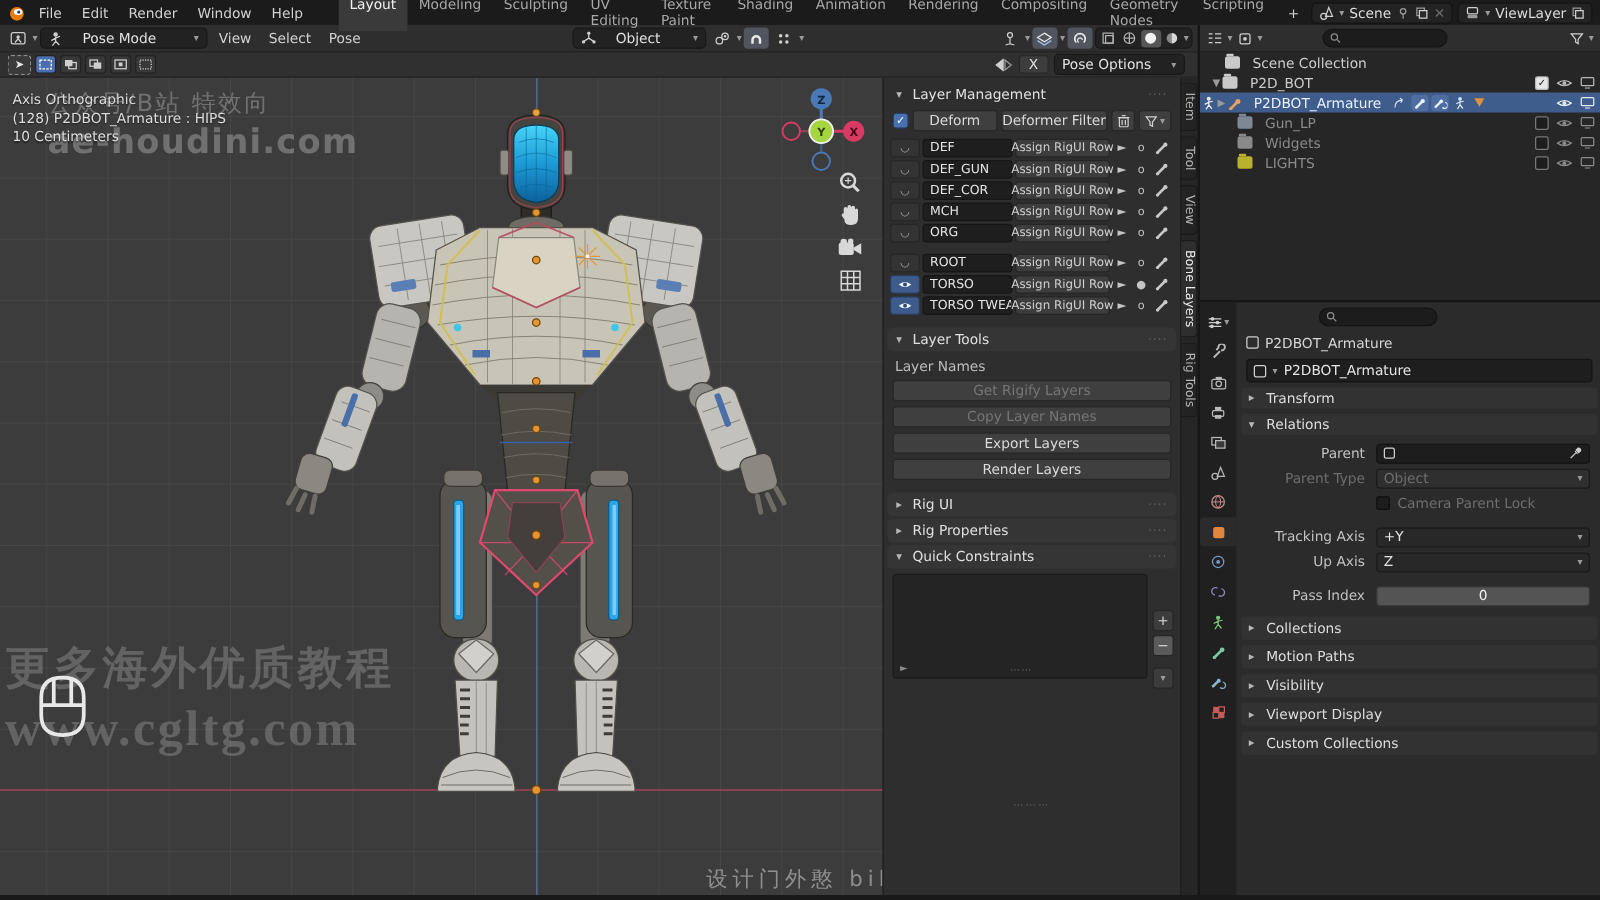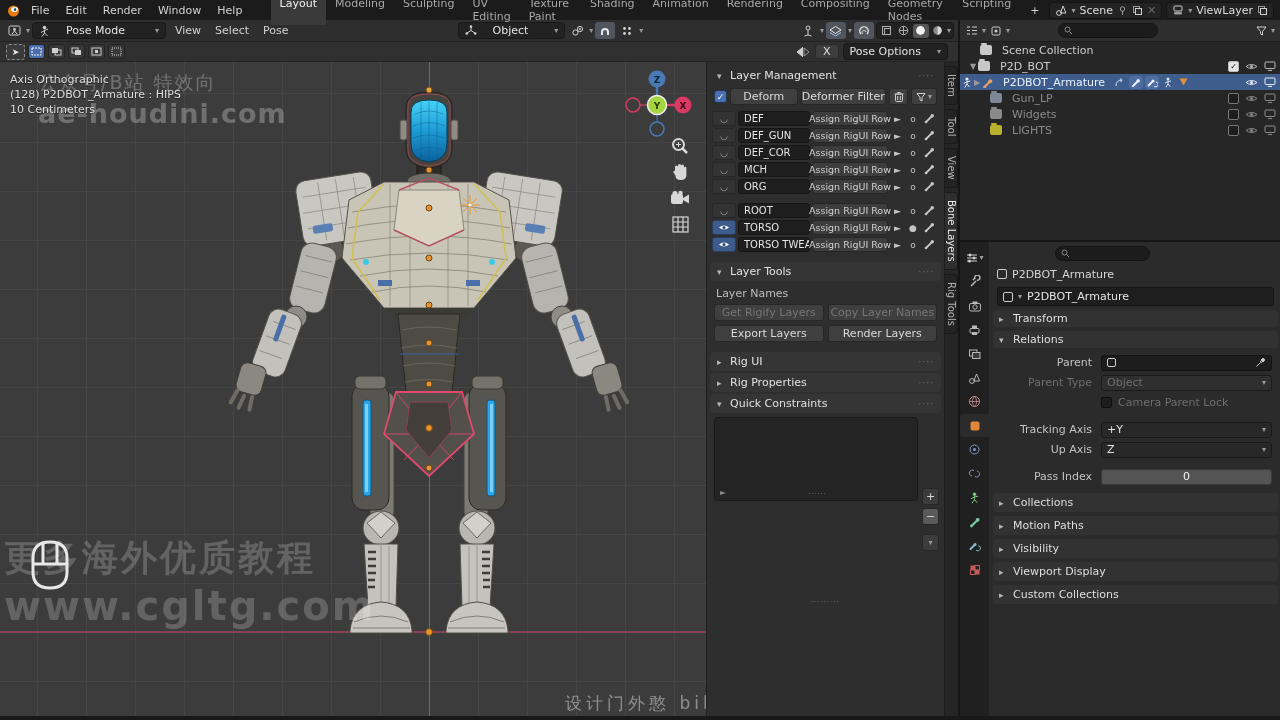--- a/index.html
+++ b/index.html
@@ -45,21 +45,21 @@
     display:flex; align-items:center; color:#e0e0e0; }
 
   
   #viewport { position:absolute; left:0; top:62px; width:958px; height:654px; background:#3c3c3c;
     background-image:linear-gradient(#464646 1px,transparent 1px),linear-gradient(90deg,#464646 1px,transparent 1px);
     background-size:49px 49px; background-position:37px 31px; overflow:hidden; }
   #view-info { position:absolute; left:10px; top:10px; color:#dedede; line-height:15px; text-shadow:0 1px 1px rgba(0,0,0,.5); z-index:4; }
   .wm-top { position:absolute; left:38px; top:8px; color:rgba(235,235,235,.30); z-index:3; }
   .wm-top .l1 { font-size:19px; letter-spacing:2px; }
   .wm-top .l2 { font-size:27px; font-weight:bold; margin-top:2px; letter-spacing:1px; }
-  .wm-mid { position:absolute; left:4px; top:472px; color:rgba(255,255,255,.20); z-index:3; }
+  .wm-mid { position:absolute; left:4px; top:448px; color:rgba(255,255,255,.20); z-index:3;font-family:Liberation Serif, serif; }
   .wm-mid .l1 { font-size:36px; font-weight:bold; letter-spacing:3px; }
   .wm-mid .l2 { font-size:40px; font-weight:bold; letter-spacing:2px; }
   .wm-bottom { position:absolute; left:565px; top:630px; color:rgba(255,255,255,.42); font-size:17px; letter-spacing:4px; z-index:3; }
   #mouse-wm { position:absolute; left:28px; top:476px; z-index:4; }
   #nav-gizmo { position:absolute; left:622px; top:5px; z-index:5; }
   .vp-navic { position:absolute; left:668px; width:24px; height:24px; display:flex; align-items:center; justify-content:center; z-index:5; }
 
   
   #npanel { position:absolute; left:706px; top:0; width:238px; height:654px; background:#2e2e2e;
     border-left:1px solid #1f1f1f; z-index:6; padding-top:2px; }
@@ -80,21 +80,21 @@
   .eye-btn { background:#333; border:1px solid #272727; border-radius:3px; display:flex; align-items:center; justify-content:center; color:#aaa; font-size:9px; }
   .layer-row.visible .eye-btn { background:#3d5c8c; border-color:#2a3d5c; }
   .layer-row .eye-open { display:none; }
   .layer-row.visible .eye-open { display:block; }
   .layer-name-field { background:#1e1e1e; border:1px solid #161616; border-radius:3px; color:#e4e4e4;
     font-size:10px; display:flex; align-items:center; padding-left:5px; white-space:nowrap; overflow:hidden; }
   .assign-btn { background:#3d3d3d; border:1px solid #262626; border-radius:3px; color:#cfcfcf;
     font-size:9.5px; display:flex; align-items:center; justify-content:center; white-space:nowrap; }
   .flag-cell,.radio-cell,.bone-cell { display:flex; align-items:center; justify-content:center; color:#c4c4c4; font-size:9px; }
   .lt-label { color:#bdbdbd; margin:6px 9px 4px 9px; }
-  .lt-grid { display:grid; grid-template-columns:1fr 1fr; gap:4px; margin:0 7px 4px 7px; }
+  .lt-grid { display:grid; grid-template-columns:1fr; gap:4px; margin:0 7px 4px 7px; }
   .qc-box { background:#242424; border:1px solid #1a1a1a; border-radius:3px; height:84px; margin:4px 26px 2px 7px; position:relative; }
   .qc-side { position:absolute; right:5px; display:flex; flex-direction:column; gap:3px; }
   .qc-btn { width:17px; height:17px; background:#3c3c3c; border:1px solid #262626; border-radius:3px;
     color:#d8d8d8; display:flex; align-items:center; justify-content:center; font-size:11px; }
   .qc-btn.on { background:#5a5a5a; }
   .bottom-grip { text-align:center; color:#6a6a6a; letter-spacing:2px; font-size:8px; margin-top:4px; }
 
   
   #vtabs { position:absolute; left:944px; top:62px; width:14px; height:654px; background:#262626; z-index:7;
     display:flex; flex-direction:column; gap:4px; padding-top:4px; border-left:1px solid #1d1d1d; }

